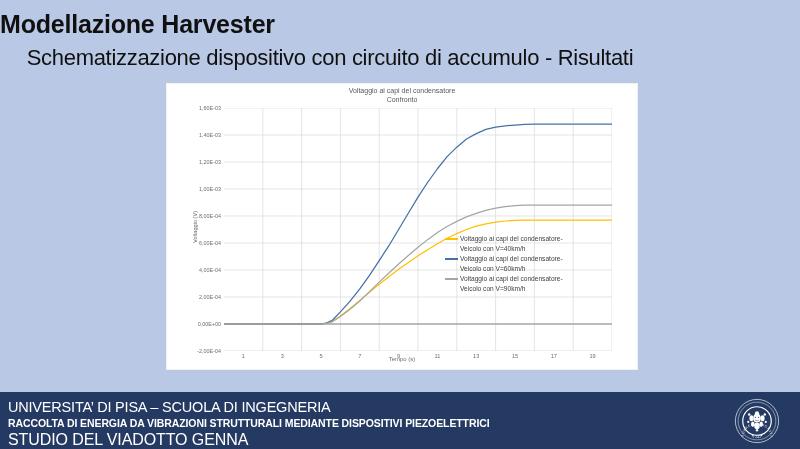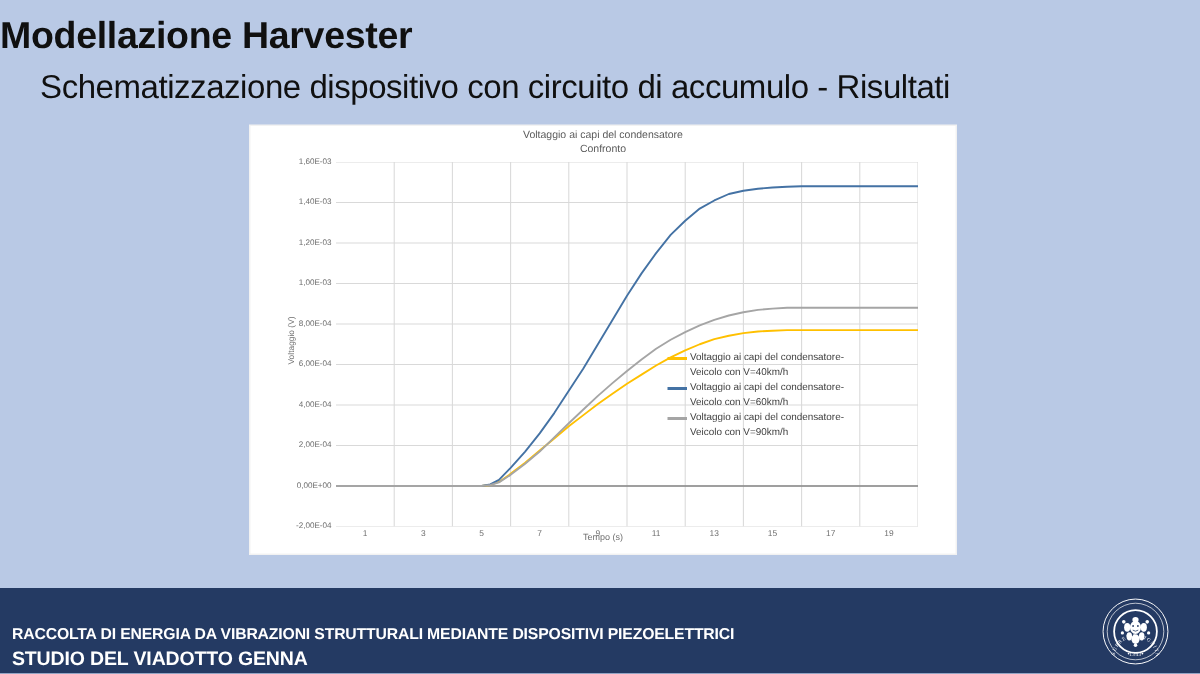--- a/index.html
+++ b/index.html
@@ -163,22 +163,22 @@
     top: 25px;
     font-size: 10.5px;
     font-weight: bold;
     color: #ffffff;
     letter-spacing: -0.1px;
   }
   #footer-line3 {
     position: absolute;
     left: 8px;
     top: 39px;
-    font-size: 13px;
-    font-weight: bold;
+    font-size: 16px;
+    font-weight: normal;
     color: #ffffff;
     letter-spacing: -0.1px;
   }
   #university-seal {
     position: absolute;
     right: 20px;
     top: 6px;
     width: 46px;
     height: 46px;
   }
@@ -257,20 +257,21 @@
       </div>
       <div class="legend-entry">
         <span class="legend-swatch" style="background: rgb(165, 165, 165);"></span>
         <span class="legend-text">Voltaggio ai capi del condensatore-
 Veicolo con V=90km/h</span>
       </div>
     </div>
 </div>
 
 <div id="footer-band">
+  <div id="footer-line1">UNIVERSITA’ DI PISA – SCUOLA DI INGEGNERIA</div>
   <div id="footer-line2">RACCOLTA DI ENERGIA DA VIBRAZIONI STRUTTURALI MEDIANTE DISPOSITIVI PIEZOELETTRICI</div>
   <div id="footer-line3">STUDIO DEL VIADOTTO GENNA</div>
 
   <svg id="university-seal" viewBox="0 0 100 100">
     <circle cx="50" cy="50" r="47" fill="none" stroke="#ffffff" stroke-width="1.4"></circle>
     <circle cx="50" cy="50" r="41" fill="none" stroke="#ffffff" stroke-width="1"></circle>
     <circle cx="50" cy="50" r="31" fill="none" stroke="#ffffff" stroke-width="2.6"></circle>
     <path id="seal-motto-path" d="M 50,88 m -30,0 a 30,30 0 1 1 60,0" fill="none"></path>
     <text font-size="7.4" fill="#ffffff" letter-spacing="1.6" font-family="Liberation Serif, serif">
       <textPath href="#seal-motto-path" startOffset="50%" text-anchor="middle">IN SUPREMA DIGNITATE</textPath>

